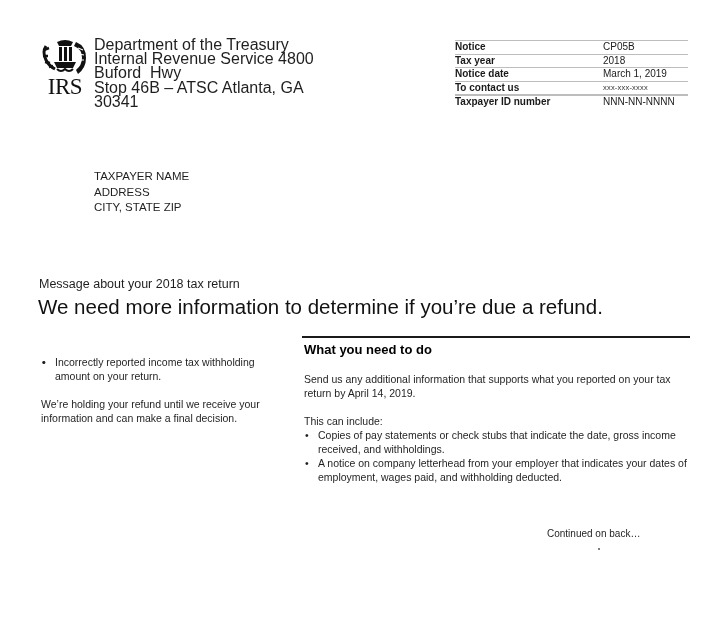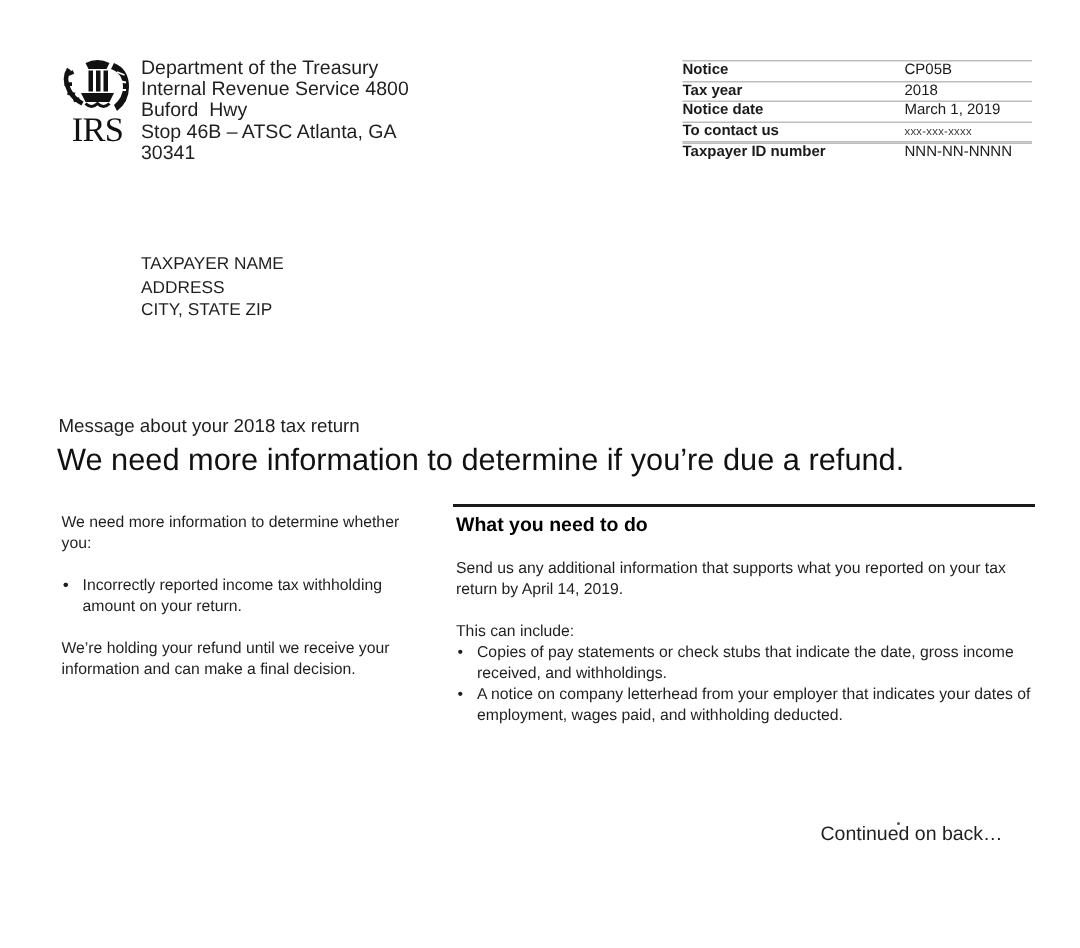--- a/index.html
+++ b/index.html
@@ -33,21 +33,21 @@
       color: #111;
       margin-top: -2px;
       text-align: center;
       width: 50px;
     }
 
     
     .sender {
       left: 94px;
       top: 38px;
-      font-size: 13px;
+      font-size: 16px;
       line-height: 14.2px;
       color: #1f1f1f;
     }
     .sender div { white-space: nowrap; }
 
     
     .notice-table {
       left: 455px;
       top: 40px;
       width: 233px;
@@ -148,22 +148,22 @@
       margin: 0 0 14px 0;
       font-size: 13px;
       font-weight: bold;
       line-height: 16px;
       color: #000000;
     }
     .right-col p { margin: 0; }
 
     .continued {
       left: 547px;
-      top: 548px;
-      font-size: 13px;
+      top: 528px;
+      font-size: 10px;
       color: #1f1f1f;
     }
     .dot {
       left: 598px;
       top: 548px;
       width: 2px;
       height: 2px;
       background: #555;
       border-radius: 1px;
     }
@@ -224,21 +224,20 @@
 <div class="abs recipient">
   <div>TAXPAYER NAME</div>
   <div>ADDRESS</div>
   <div>CITY, STATE ZIP</div>
 </div>
 
 <div class="abs msg-sub">Message about your 2018 tax return</div>
 <div class="abs msg-title">We need more information to determine if you’re due a refund.</div>
 
 <div class="abs left-col">
-  <p>We need more information to determine whether you:</p>
   <ul style="margin-top:14px;">
     <li>
       <span class="bullet">•</span>
     </li>
     <li>
       <span class="bullet">•</span>
       <span>Incorrectly reported income tax withholding amount on your return.</span>
     </li>
   </ul>
   <p style="margin-top:14px;">We’re holding your refund until we receive your information and can make a final decision.</p>

